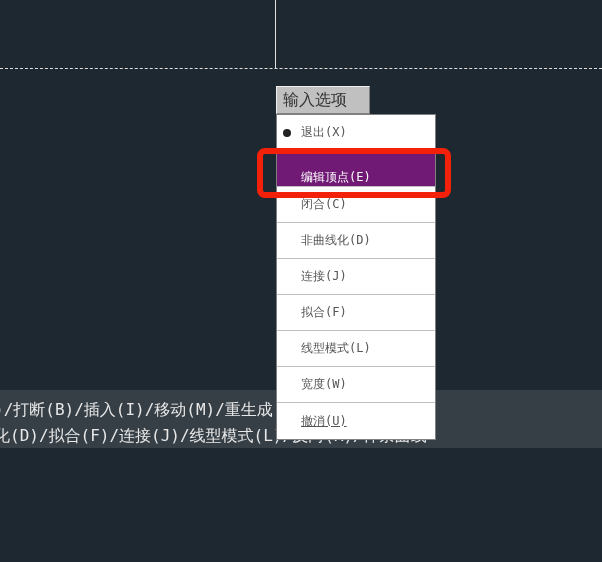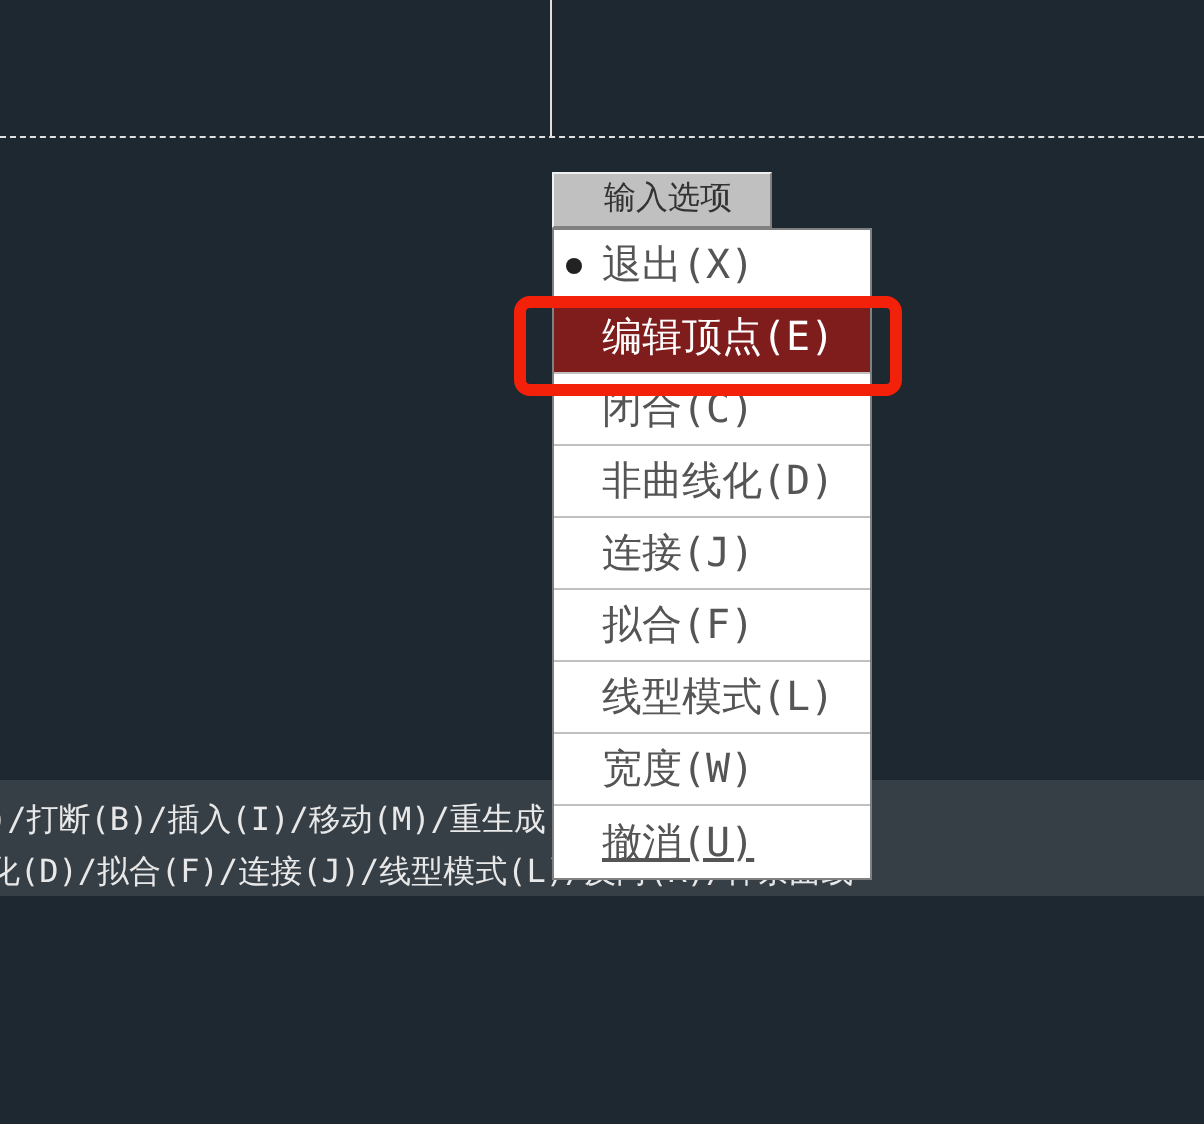--- a/index.html
+++ b/index.html
@@ -51,63 +51,63 @@
     .menu {
       position: absolute;
       top: 86px;
       left: 276px;
       width: 160px;
       display: flex;
       flex-direction: column;
     }
     .menu-header {
       height: 28px;
-      width: 110px;
+      width: 94px;
       background: #c0c0c0;
       border: 1px solid #808080;
       border-top-color: #f0f0f0;
       border-left-color: #f0f0f0;
       color: #333;
       font-size: 16px;
       line-height: 26px;
       padding-left: 6px;
       font-family: SimSun, sans-serif;
-      text-align: center;
     }
     .menu-body {
       background: #fff;
       border: 1px solid #808080;
       display: flex;
       flex-direction: column;
     }
     .menu-item {
       height: 36px;
       border-bottom: 1px solid #c0c0c0;
       display: flex;
       align-items: center;
       padding-left: 24px;
-      font-size: 20px;
+      font-size: 12px;
       color: #555;
       font-family: SimSun, monospace;
       position: relative;
       background: #fff;
     }
     .menu-item:last-child { border-bottom: none; text-decoration: underline; }
     .menu-item .bullet {
       position: absolute;
       left: 6px;
       top: 50%;
       transform: translateY(-50%);
       width: 8px; height: 8px;
       background: #222;
       border-radius: 50%;
     }
     .menu-item.selected {
-      background: #7f1d1d;
+      background: #701a75;
       color: #fff;
+      align-items: flex-end;
     }
     .highlight-box {
       position: absolute;
       top: 148px;
       left: 257px;
       width: 194px;
       height: 50px;
       border: 6px solid #f4210a;
       border-radius: 8px;
       pointer-events: none;

